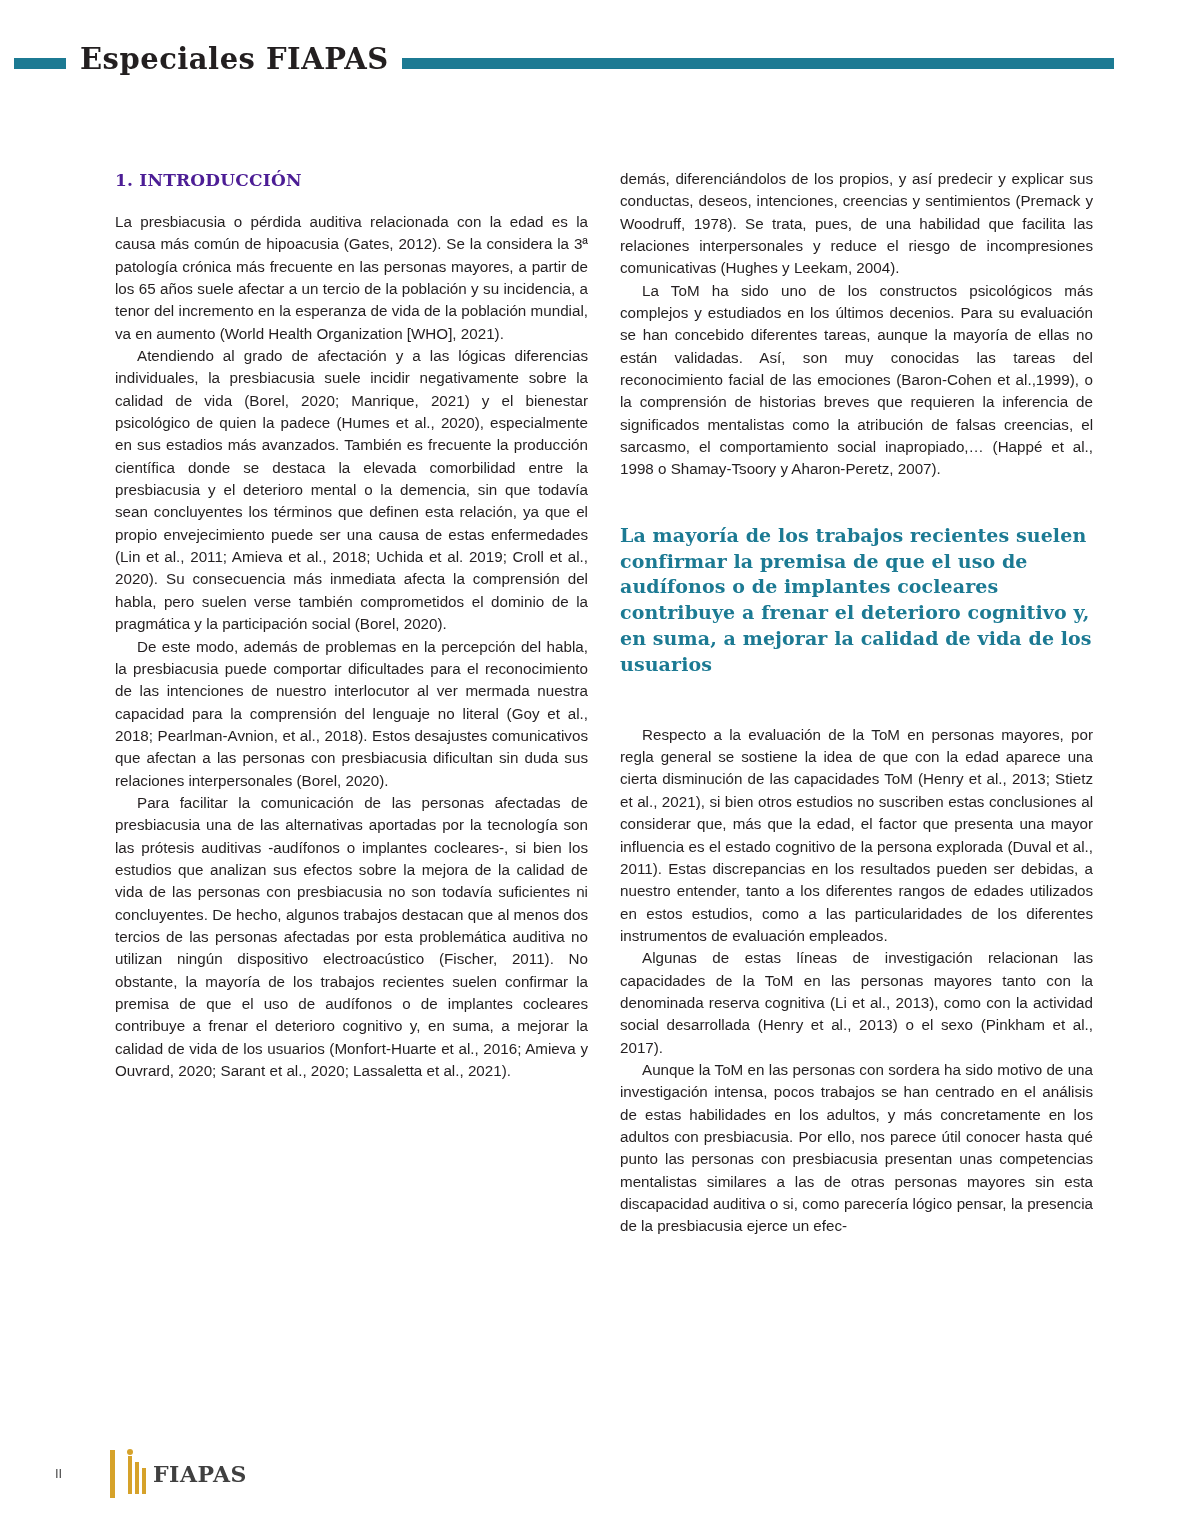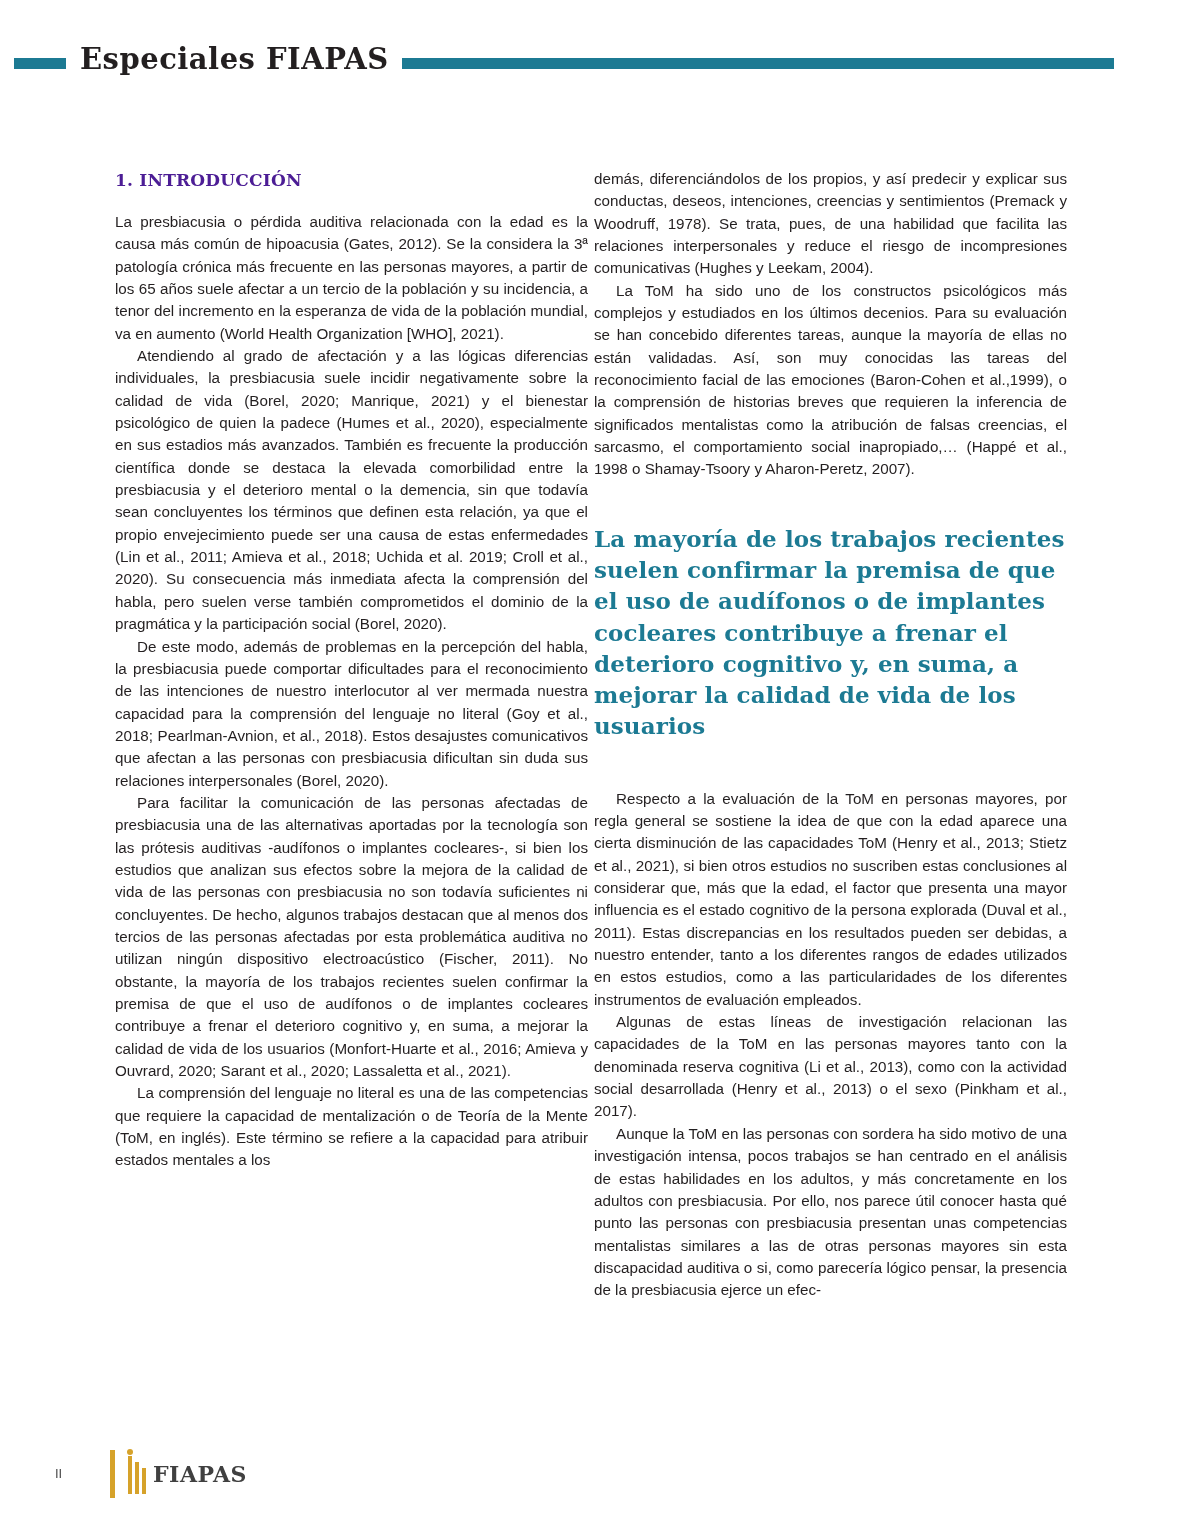--- a/index.html
+++ b/index.html
@@ -60,21 +60,21 @@
   .col {
     position: absolute;
     top: 168px;
     width: 473px;
     font-size: 15.2px;
     line-height: 1.47;
     text-align: justify;
     color: #231f20;
   }
   .col-left { left: 115px; }
-  .col-right { left: 594px; }
+  .col-right { left: 620px; }
 
   .section-title {
     font-family: "DejaVu Serif", serif;
     font-weight: bold;
     font-size: 17px;
     color: #4c1d95;
     letter-spacing: 0.2px;
     margin: 0 0 18px 0;
   }
 
@@ -82,21 +82,21 @@
     margin: 0;
     text-indent: 0;
   }
   p.ind {
     text-indent: 22px;
   }
 
   .pull-quote {
     font-family: "DejaVu Serif", serif;
     font-weight: bold;
-    font-size: 23px;
+    font-size: 19px;
     line-height: 1.36;
     color: #1c7a93;
     text-align: left;
     margin: 42px 0 46px 0;
     letter-spacing: 0.1px;
   }
 
   
   .footer {
     position: absolute;
@@ -166,21 +166,20 @@
     <div class="header-title">Especiales FIAPAS</div>
     <div class="header-rule-right"></div>
   </div>
 
   <div class="col col-left">
     <div class="section-title">1. INTRODUCCIÓN</div>
     <p>La presbiacusia o pérdida auditiva relacionada con la edad es la causa más común de hipoacusia (Gates, 2012). Se la considera la 3ª patología crónica más frecuente en las personas mayores, a partir de los 65 años suele afectar a un tercio de la población y su incidencia, a tenor del incremento en la esperanza de vida de la población mundial, va en aumento (World Health Organization [WHO], 2021).</p>
     <p class="ind">Atendiendo al grado de afectación y a las lógicas diferencias individuales, la presbiacusia suele incidir negativamente sobre la calidad de vida (Borel, 2020; Manrique, 2021) y el bienestar psicológico de quien la padece (Humes et al., 2020), especialmente en sus estadios más avanzados. También es frecuente la producción científica donde se destaca la elevada comorbilidad entre la presbiacusia y el deterioro mental o la demencia, sin que todavía sean concluyentes los términos que definen esta relación, ya que el propio envejecimiento puede ser una causa de estas enfermedades (Lin et al., 2011; Amieva et al., 2018; Uchida et al. 2019; Croll et al., 2020). Su consecuencia más inmediata afecta la comprensión del habla, pero suelen verse también comprometidos el dominio de la pragmática y la participación social (Borel, 2020).</p>
     <p class="ind">De este modo, además de problemas en la percepción del habla, la presbiacusia puede comportar dificultades para el reconocimiento de las intenciones de nuestro interlocutor al ver mermada nuestra capacidad para la comprensión del lenguaje no literal (Goy et al., 2018; Pearlman-Avnion, et al., 2018). Estos desajustes comunicativos que afectan a las personas con presbiacusia dificultan sin duda sus relaciones interpersonales (Borel, 2020).</p>
     <p class="ind">Para facilitar la comunicación de las personas afectadas de presbiacusia una de las alternativas aportadas por la tecnología son las prótesis auditivas -audífonos o implantes cocleares-, si bien los estudios que analizan sus efectos sobre la mejora de la calidad de vida de las personas con presbiacusia no son todavía suficientes ni concluyentes. De hecho, algunos trabajos destacan que al menos dos tercios de las personas afectadas por esta problemática auditiva no utilizan ningún dispositivo electroacústico (Fischer, 2011). No obstante, la mayoría de los trabajos recientes suelen confirmar la premisa de que el uso de audífonos o de implantes cocleares contribuye a frenar el deterioro cognitivo y, en suma, a mejorar la calidad de vida de los usuarios (Monfort-Huarte et al., 2016; Amieva y Ouvrard, 2020; Sarant et al., 2020; Lassaletta et al., 2021).</p>
-    <p class="ind">La comprensión del lenguaje no literal es una de las competencias que requiere la capacidad de mentalización o de Teoría de la Mente (ToM, en inglés). Este término se refiere a la capacidad para atribuir estados mentales a los</p>
   </div>
 
   <div class="col col-right">
     <p>demás, diferenciándolos de los propios, y así predecir y explicar sus conductas, deseos, intenciones, creencias y sentimientos (Premack y Woodruff, 1978). Se trata, pues, de una habilidad que facilita las relaciones interpersonales y reduce el riesgo de incompresiones comunicativas (Hughes y Leekam, 2004).</p>
     <p class="ind">La ToM ha sido uno de los constructos psicológicos más complejos y estudiados en los últimos decenios. Para su evaluación se han concebido diferentes tareas, aunque la mayoría de ellas no están validadas. Así, son muy conocidas las tareas del reconocimiento facial de las emociones (Baron-Cohen et al.,1999), o la comprensión de historias breves que requieren la inferencia de significados mentalistas como la atribución de falsas creencias, el sarcasmo, el comportamiento social inapropiado,… (Happé et al., 1998 o Shamay-Tsoory y Aharon-Peretz, 2007).</p>
     <div class="pull-quote">La mayoría de los trabajos recientes suelen confirmar la premisa de que el uso de audífonos o de implantes cocleares contribuye a frenar el deterioro cognitivo y, en suma, a mejorar la calidad de vida de los usuarios</div>
     <p class="ind">Respecto a la evaluación de la ToM en personas mayores, por regla general se sostiene la idea de que con la edad aparece una cierta disminución de las capacidades ToM (Henry et al., 2013; Stietz et al., 2021), si bien otros estudios no suscriben estas conclusiones al considerar que, más que la edad, el factor que presenta una mayor influencia es el estado cognitivo de la persona explorada (Duval et al., 2011). Estas discrepancias en los resultados pueden ser debidas, a nuestro entender, tanto a los diferentes rangos de edades utilizados en estos estudios, como a las particularidades de los diferentes instrumentos de evaluación empleados.</p>
     <p class="ind">Algunas de estas líneas de investigación relacionan las capacidades de la ToM en las personas mayores tanto con la denominada reserva cognitiva (Li et al., 2013), como con la actividad social desarrollada (Henry et al., 2013) o el sexo (Pinkham et al., 2017).</p>
     <p class="ind">Aunque la ToM en las personas con sordera ha sido motivo de una investigación intensa, pocos trabajos se han centrado en el análisis de estas habilidades en los adultos, y más concretamente en los adultos con presbiacusia. Por ello, nos parece útil conocer hasta qué punto las personas con presbiacusia presentan unas competencias mentalistas similares a las de otras personas mayores sin esta discapacidad auditiva o si, como parecería lógico pensar, la presencia de la presbiacusia ejerce un efec-</p>
   </div>

